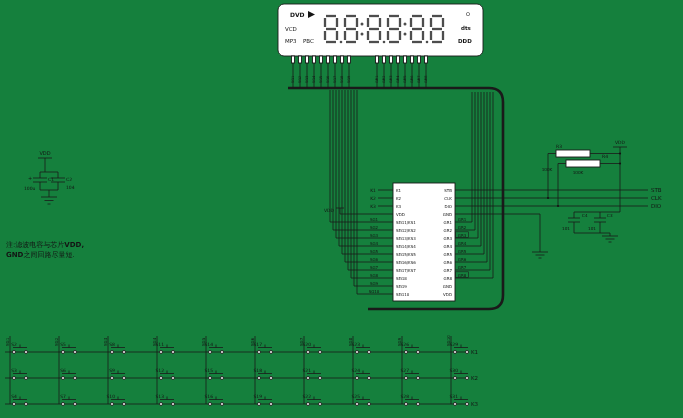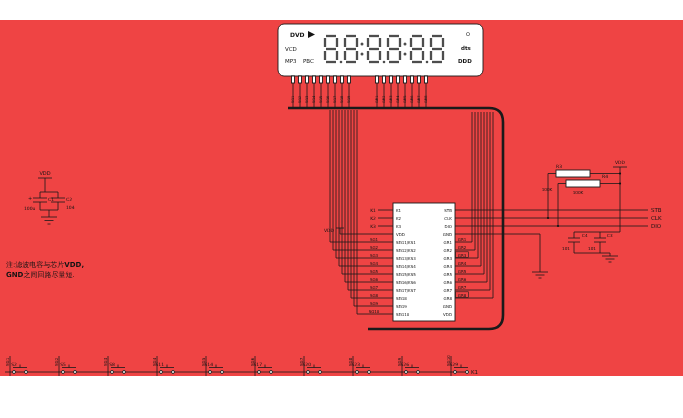--- a/index.html
+++ b/index.html
@@ -1,16 +1,16 @@
 <!DOCTYPE html>
 <html><head>
 <meta charset="utf-8">
 <style>
   html,body{margin:0;padding:0;background:#ffffff;}
-  .stage{width:683px;height:356px;position:relative;background:#ef4444;overflow:hidden;margin-top:20px;}
+  .stage{width:683px;height:418px;position:relative;background:#15803d;overflow:hidden;}
   svg text{font-family:"DejaVu Sans","Liberation Sans",sans-serif;fill:#141414;}
   .wire{stroke:#1a1a1a;stroke-width:0.8;fill:none;}
   .comp{fill:#ffffff;stroke:#1a1a1a;stroke-width:0.9;}
   .dot{fill:#141414;}
 </style>
 </head>
 <body>
 
 <div class="stage">
 <svg id="schem" width="683" height="418" viewBox="0 0 683 418">

